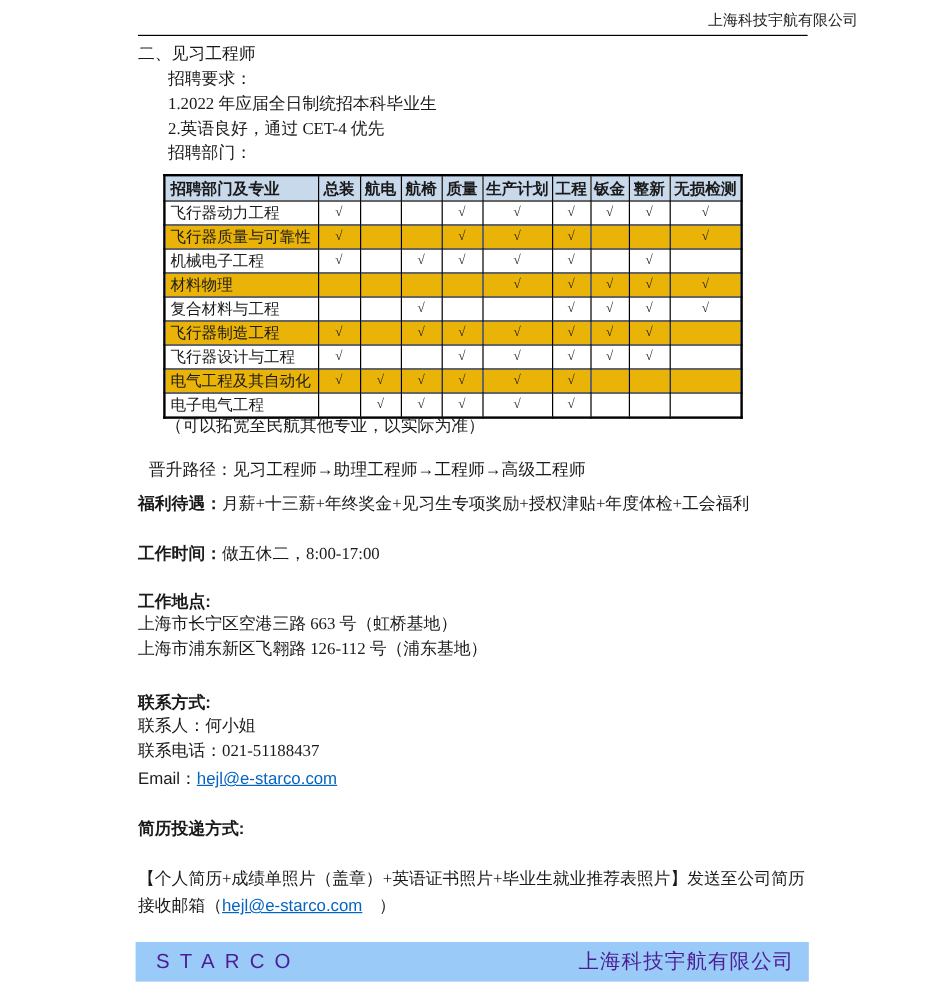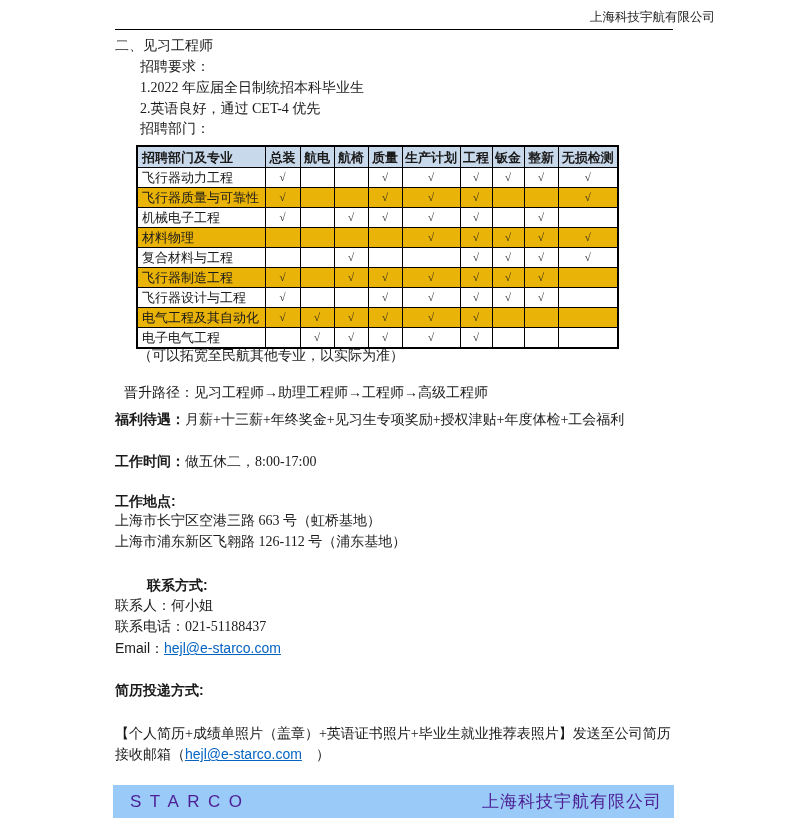--- a/index.html
+++ b/index.html
@@ -25,21 +25,21 @@
   .b-req1{top:80px;left:140px;}
   .b-req2{top:101px;left:140px;}
   .b-dept-label{top:121px;left:140px;}
   .b-note{top:348px;left:138px;}
   .b-promo{top:369px;left:124px;margin-top:16px;}
   .b-benefits{top:411px;left:115px;}
   .b-worktime{top:453px;left:115px;}
   .b-location-label{top:493px;left:115px;}
   .b-addr1{top:513px;left:115px;}
   .b-addr2{top:534px;left:115px;}
-  .b-contact-label{top:577px;left:115px;margin-left:32px;}
+  .b-contact-label{top:577px;left:115px;}
   .b-contact-person{top:598px;left:115px;}
   .b-contact-phone{top:619px;left:115px;}
   .b-contact-email{top:640px;left:115px;}
   .b-resume-label{top:682px;left:115px;}
   .b-resume1{top:723px;left:115px;line-height:21px;}
   .b-resume2{top:744px;left:115px;line-height:21px;}
 
   
   .dept-table-wrap{position:absolute;top:145px;left:136px;}
   table.dept{border-collapse:collapse;border:2px solid #000;table-layout:fixed;}

